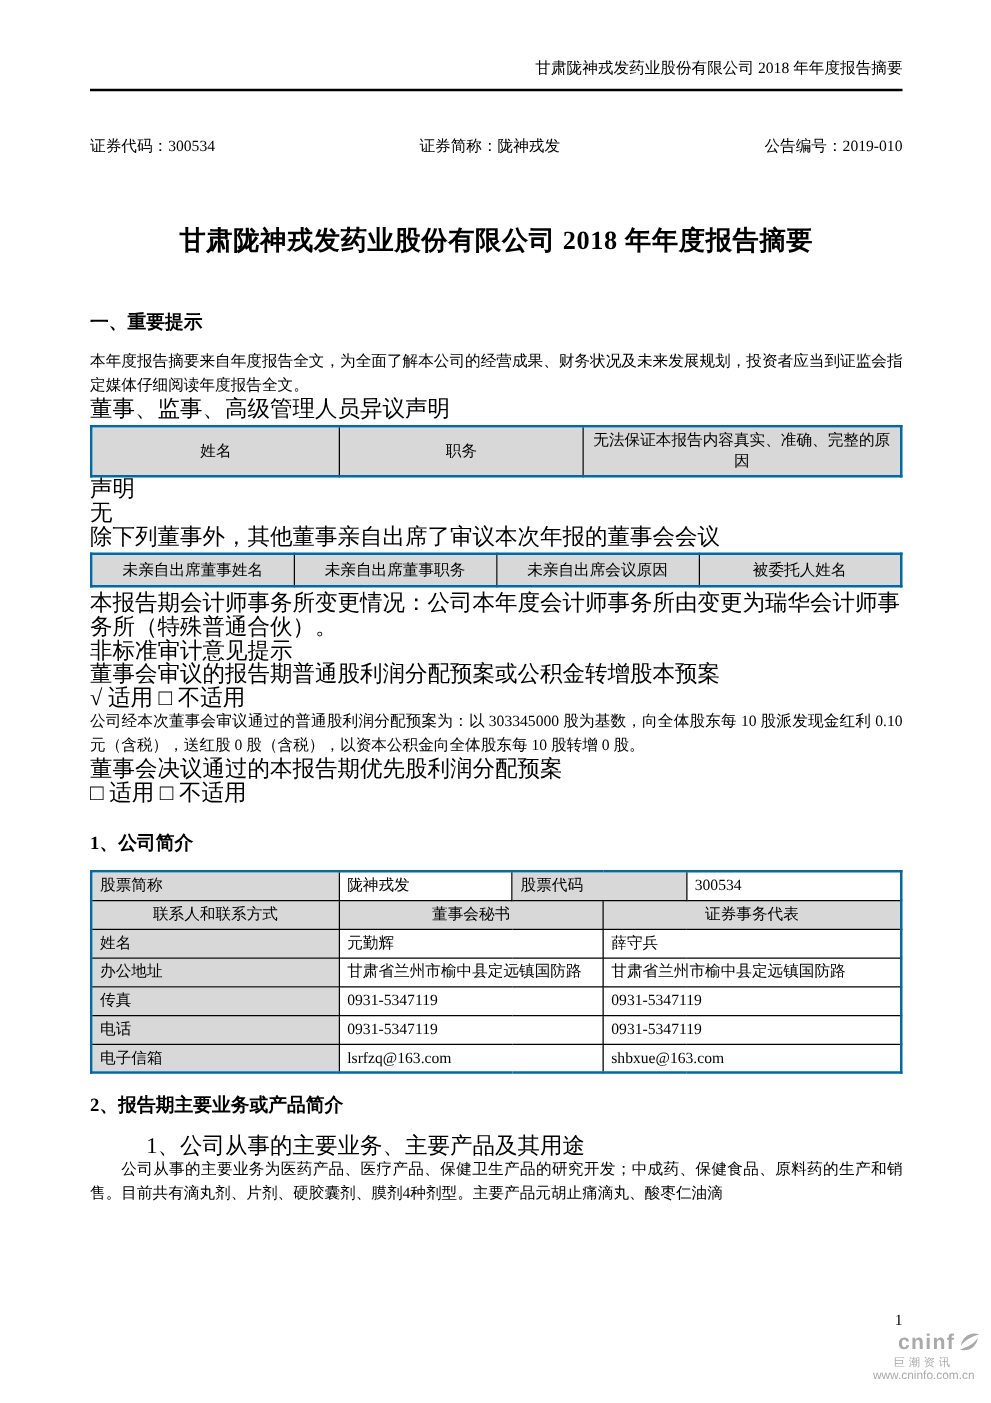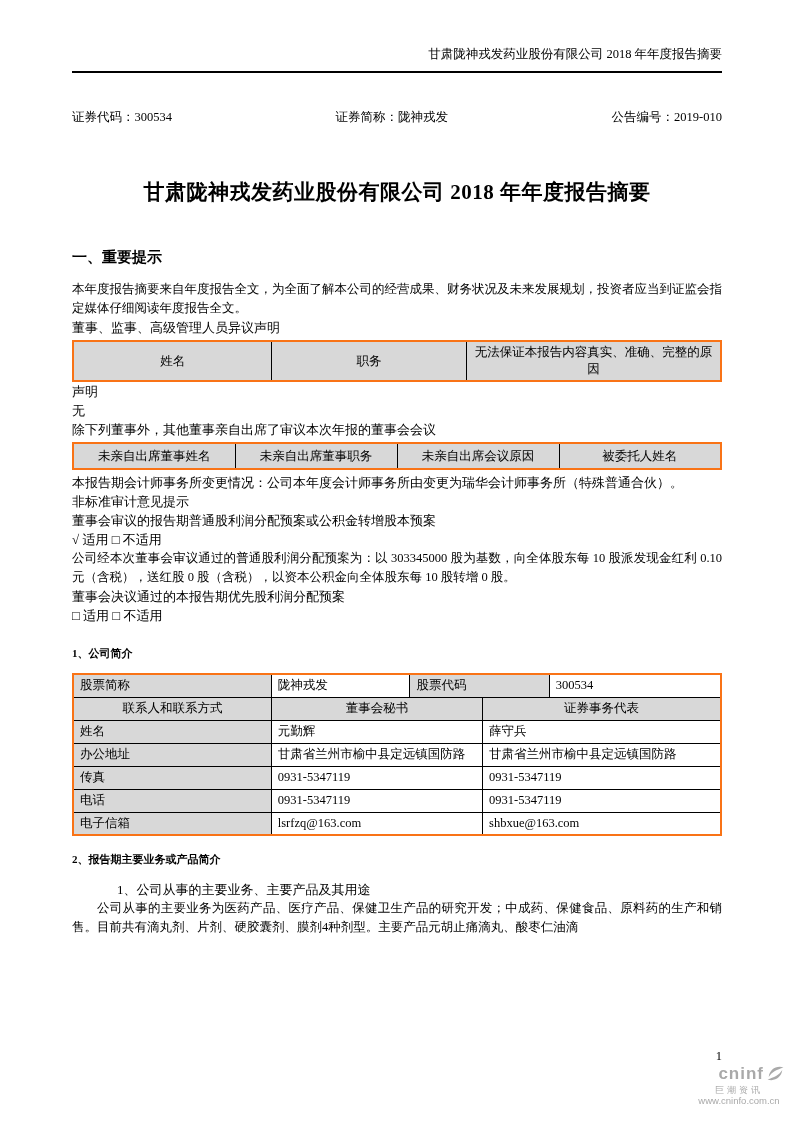--- a/index.html
+++ b/index.html
@@ -28,31 +28,31 @@
   .doc-title {
     margin-top: 52px;
     text-align: center;
     font-size: 21px;
     font-weight: bold;
     letter-spacing: 0.5px;
   }
   h2.sec { font-size: 15px; font-weight: bold; }
   #s1-heading { margin-top: 42px; }
   #s2-heading { margin-top: 22px; }
-  h3.sub { font-size: 11px; font-weight: bold; }
+  h3.sub { font-size: 15px; font-weight: bold; }
   #sub1-heading { margin-top: 21px; }
   #sub2-heading { margin-top: 16px; }
 
   .para { font-size: 12.5px; line-height: 19px; text-align: justify; }
   .intro { margin-top: 13px; }
-  .line { font-size: 13px; line-height: 19px; }
+  .line { font-size: 18px; line-height: 19px; }
   .indent1 { padding-left: 45px; margin-top: 13px; }
   .para-indent { text-indent: 25px; }
 
-  table { width: 100%; border-collapse: collapse; border: 2px solid #f97316; table-layout: fixed; }
+  table { width: 100%; border-collapse: collapse; border: 2px solid #0369a1; table-layout: fixed; }
   td, th { border: 1px solid #000; font-size: 12.5px; font-weight: normal; padding: 2px 6px; overflow: hidden; }
   .gray { background: var(--th-bg, #d8d8d8); }
   .center { text-align: center; }
   .t1, .t2 { margin-top: 3px; }
   .t1 th, .t2 th { height: 26px; text-align: center; background: var(--th-bg, #d8d8d8); }
   .t2 { margin-bottom: 3px; }
   .t3 { margin-top: 12px; }
   .t3 td { height: 23px; }
 
   .page-number {

